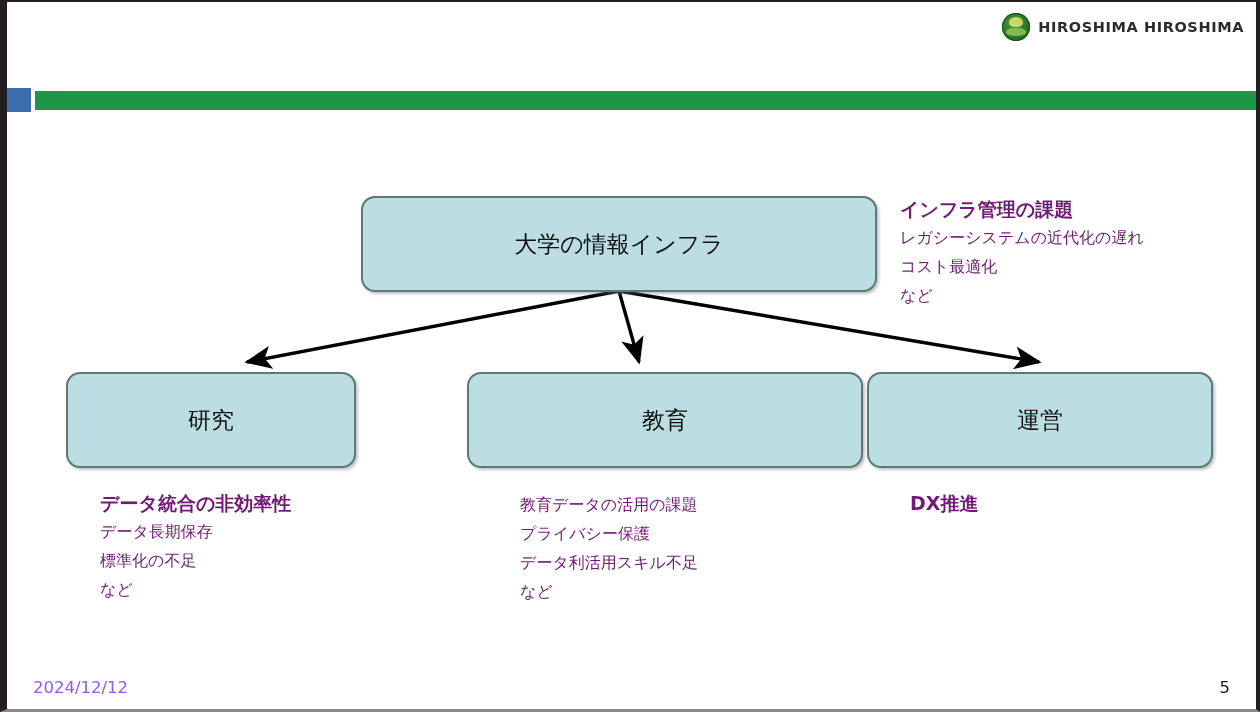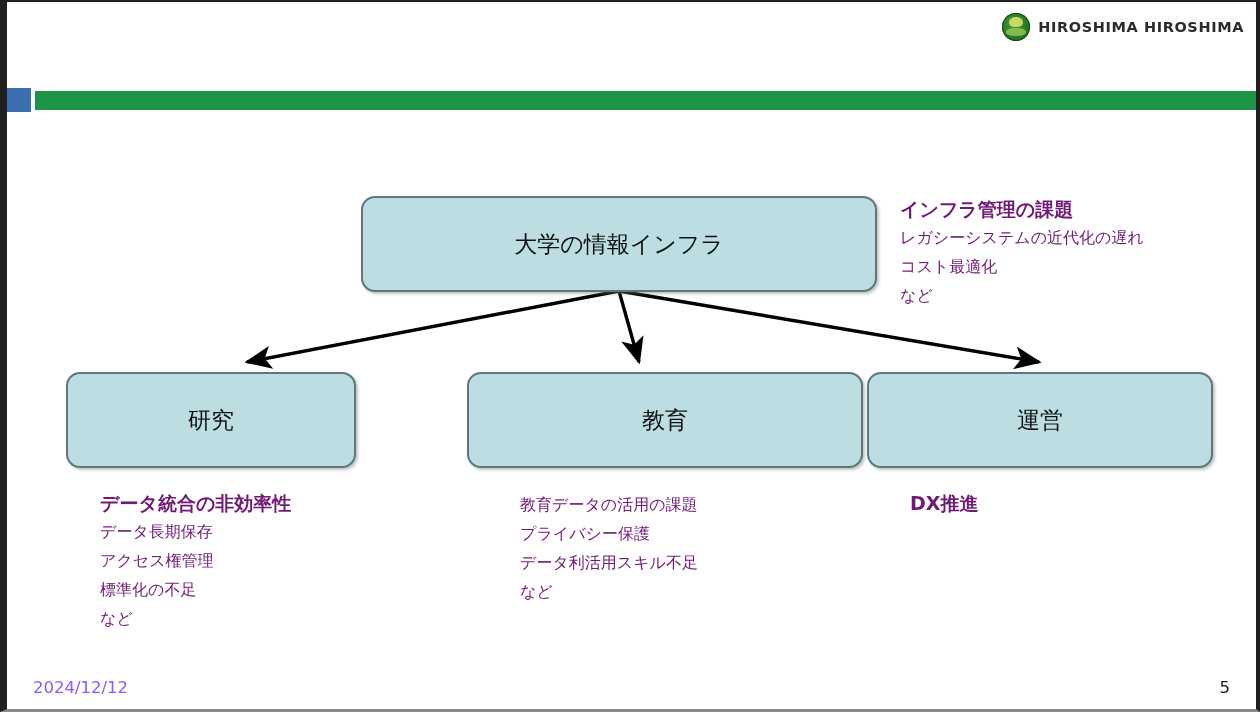--- a/index.html
+++ b/index.html
@@ -203,21 +203,20 @@
   <div class="ann" id="ann-infra">
     <div class="ann-head">インフラ管理の課題</div>
     <div class="ann-line">レガシーシステムの近代化の遅れ</div>
     <div class="ann-line">コスト最適化</div>
     <div class="ann-line">など</div>
   </div>
 
   <div class="ann" id="ann-res">
     <div class="ann-head">データ統合の非効率性</div>
     <div class="ann-line">データ長期保存</div>
-    <div class="ann-line">アクセス権管理</div>
     <div class="ann-line">標準化の不足</div>
     <div class="ann-line">など</div>
   </div>
 
   <div class="ann" id="ann-edu">
     <div class="ann-line">教育データの活用の課題</div>
     <div class="ann-line">プライバシー保護</div>
     <div class="ann-line">データ利活用スキル不足</div>
     <div class="ann-line">など</div>
   </div>

